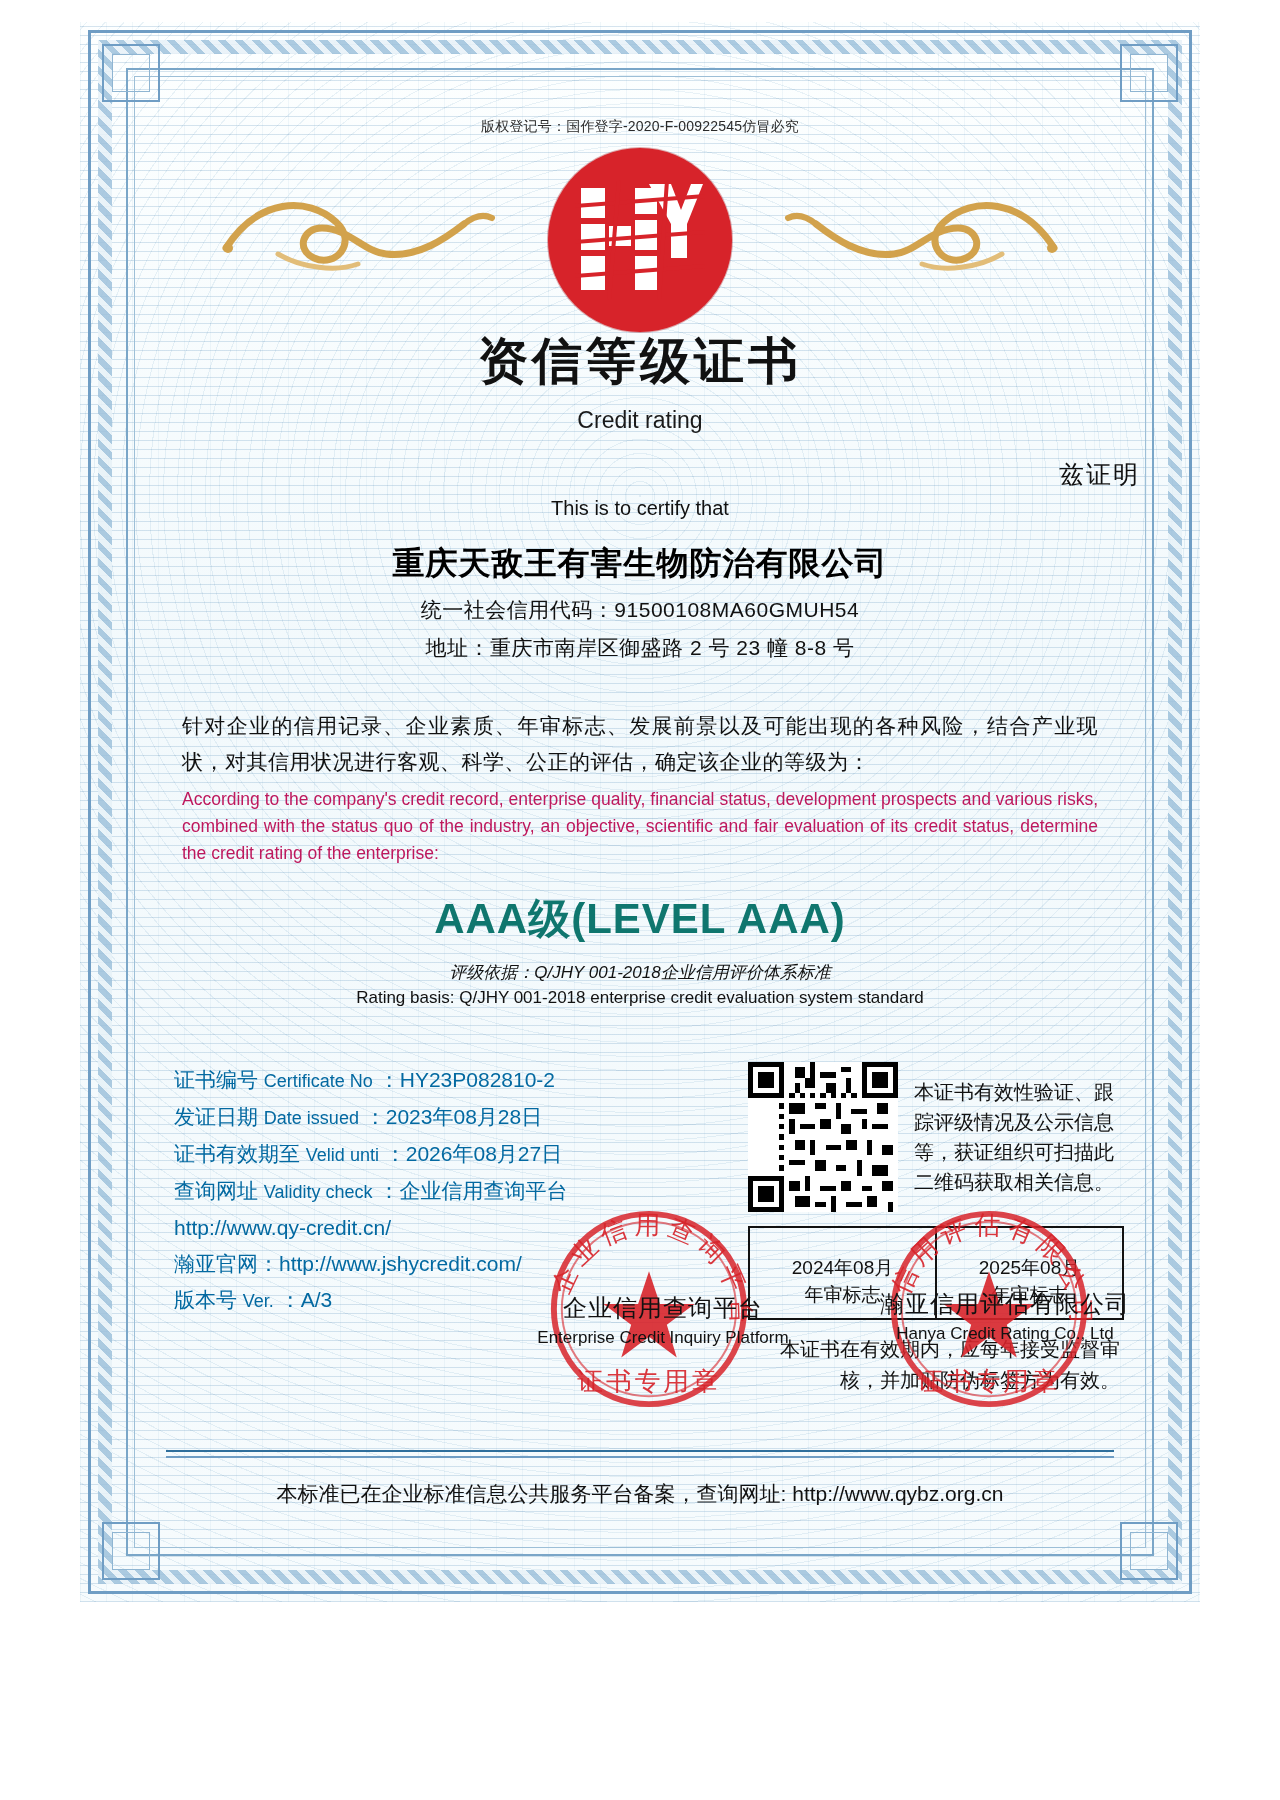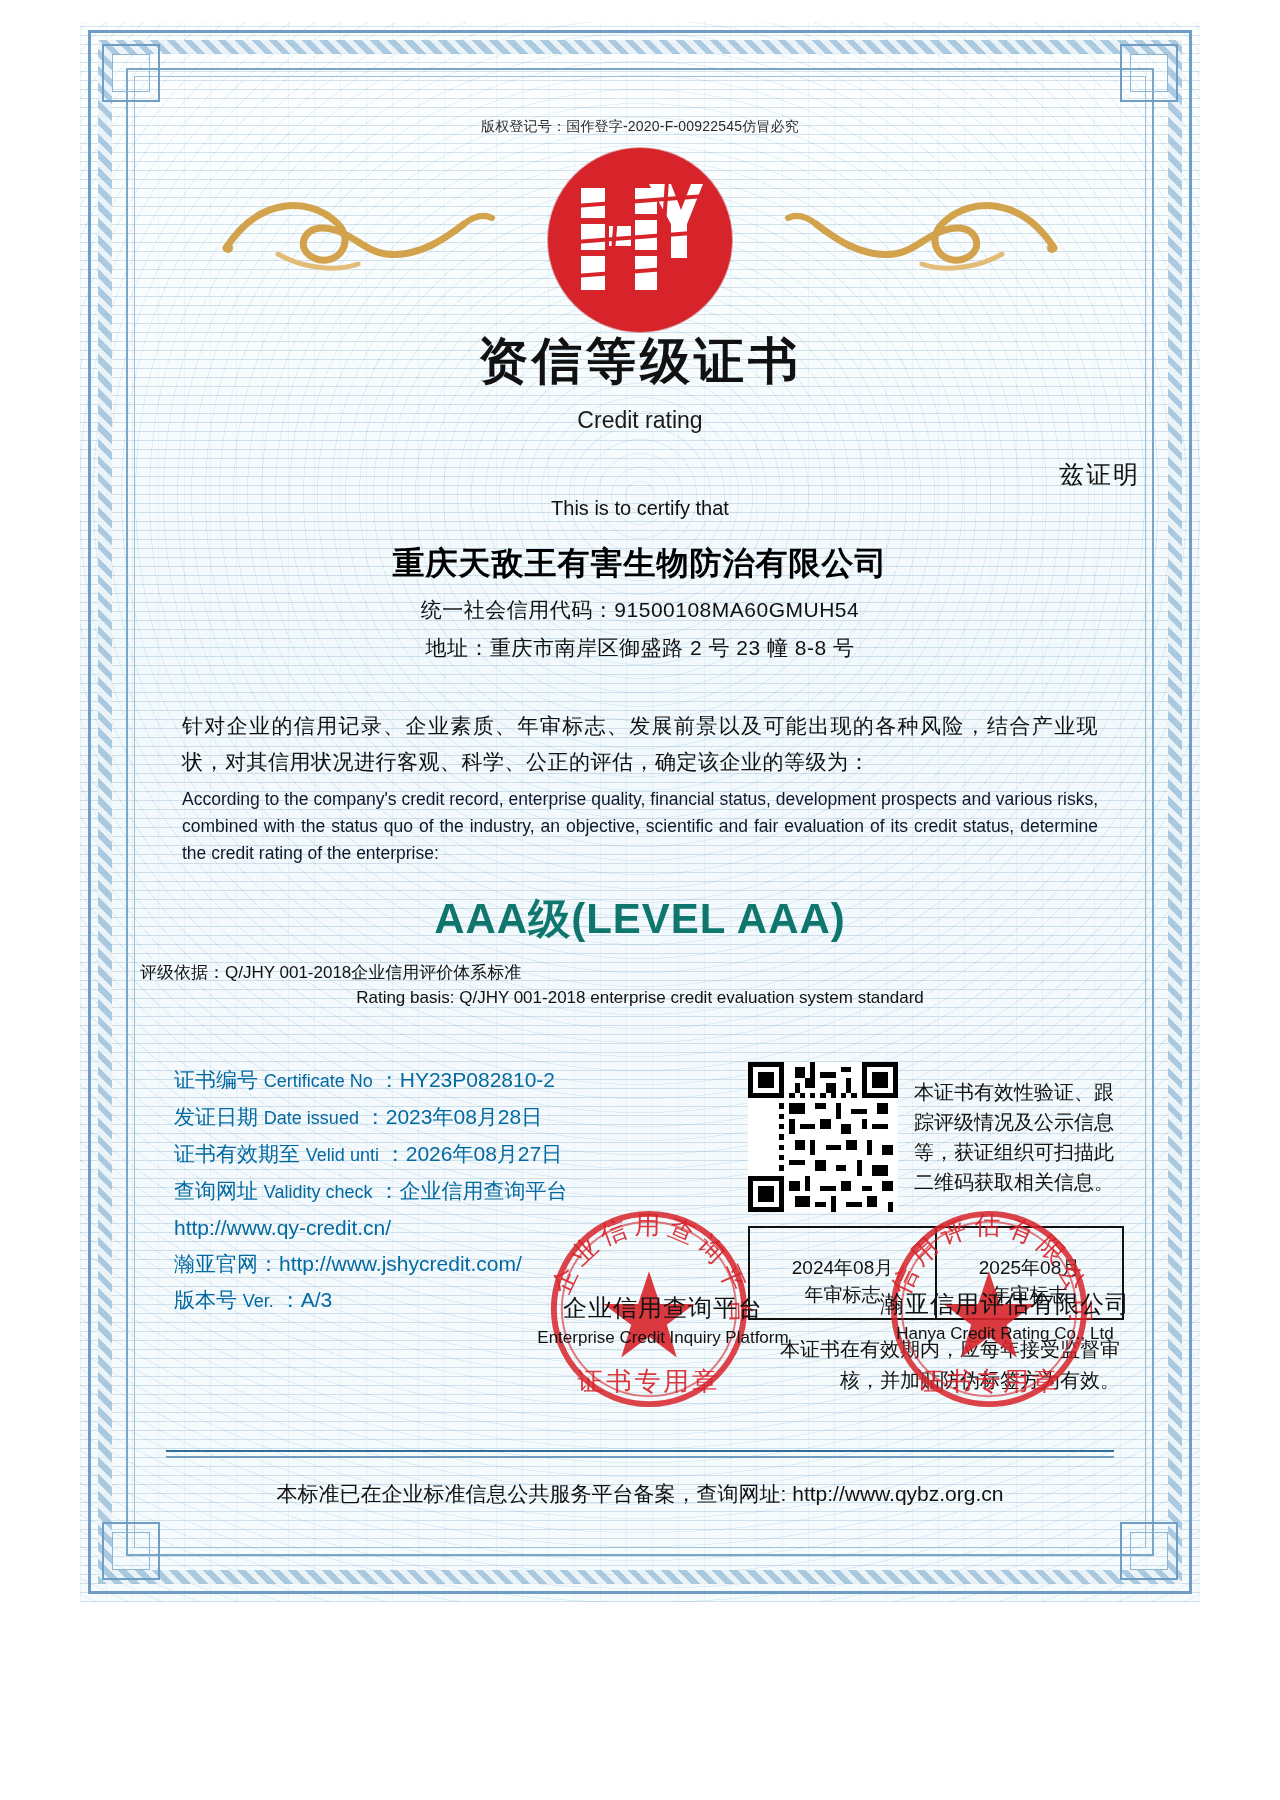--- a/index.html
+++ b/index.html
@@ -189,37 +189,39 @@
   .body-cn {
     font-size: 21px;
     line-height: 36px;
     color: #111;
     text-align: justify;
     letter-spacing: .5px;
   }
   .body-en {
     font-size: 17.5px;
     line-height: 27px;
-    color: #0f172a;
+    color: #be185d;
     text-align: justify;
     margin-top: 6px;
   }
 
   .level {
     text-align: center;
     font-size: 42px;
     font-weight: bold;
     color: #0f766e;
     margin-top: 24px;
     letter-spacing: 1px;
   }
   .basis-cn {
+    text-align: center;
     font-size: 17px;
     color: #111;
     margin-top: 14px;
+    font-style: italic;
   }
   .basis-en {
     text-align: center;
     font-size: 17px;
     color: #111;
     margin-top: 4px;
   }
 
   
   .details-row {

